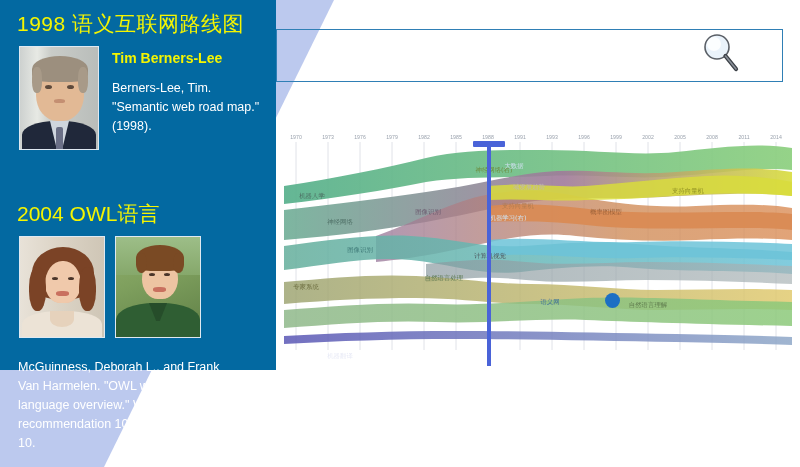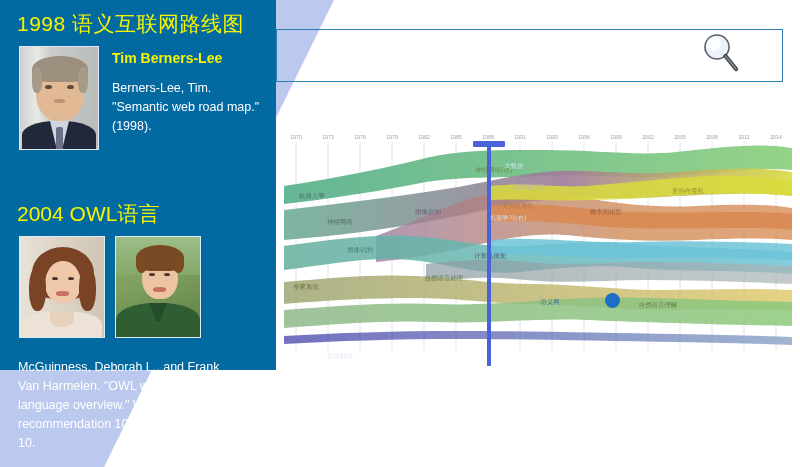--- a/index.html
+++ b/index.html
@@ -188,21 +188,21 @@
       <span class="slab" style="left:152px;top:212px;color:#6b5a6e;">图像识别</span>
       <span class="slab" style="left:84px;top:250px;color:#3f7a78;">图像识别</span>
       <span class="slab" style="left:168px;top:278px;color:#5d7a52;">自然语言处理</span>
       <span class="slab" style="left:30px;top:287px;color:#6e6f42;">专家系统</span>
       <span class="slab" style="left:64px;top:340px;color:#e8eaf6;margin-top:16px;">机器翻译</span>
       <span class="slab" style="left:412px;top:191px;color:#8f8f22;">支持向量机</span>
       <span class="slab" style="left:253px;top:187px;color:#c0b7b0;">域发展趋势</span>
       <span class="slab" style="left:242px;top:206px;color:#b07a4e;">支持向量机</span>
       <span class="slab" style="left:330px;top:212px;color:#9a6038;">概率图模型</span>
       <span class="slab" style="left:214px;top:256px;color:#4f5a60;">计算机视觉</span>
-      <span class="slab" style="left:382px;top:305px;color:#5e7a4c;">自然语言理解</span>
+      <span class="slab" style="left:372px;top:305px;color:#5e7a4c;">自然语言理解</span>
       <span class="slab" style="left:274px;top:302px;color:#44739a;">语义网</span>
       <span class="slab" style="left:232px;top:218px;color:#cfe0ee;">机器学习(右)</span>
       <span class="slab" style="left:218px;top:170px;color:#6d8c3e;">神经网络(右)</span>
       <span class="slab" style="left:238px;top:166px;color:#cfe0ee;">大数据</span>
     </div>
 
   </div>
 
   <div id="veil"></div>
 

